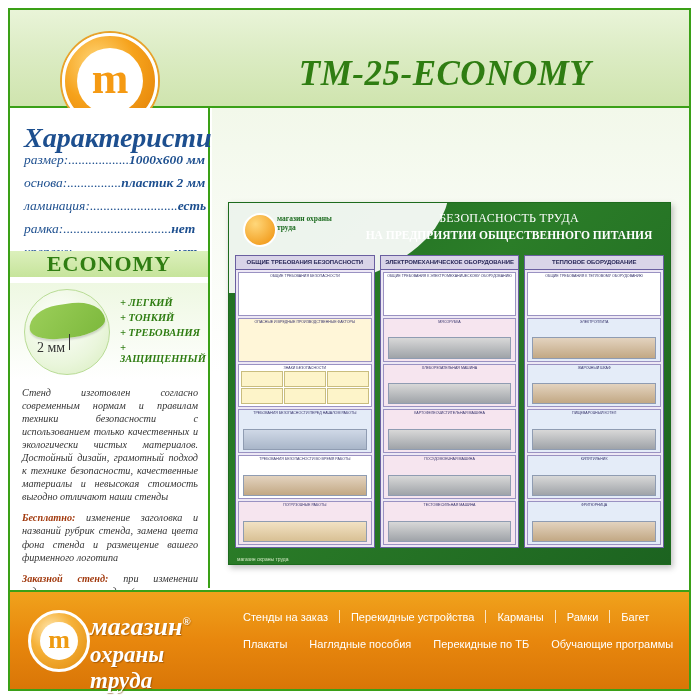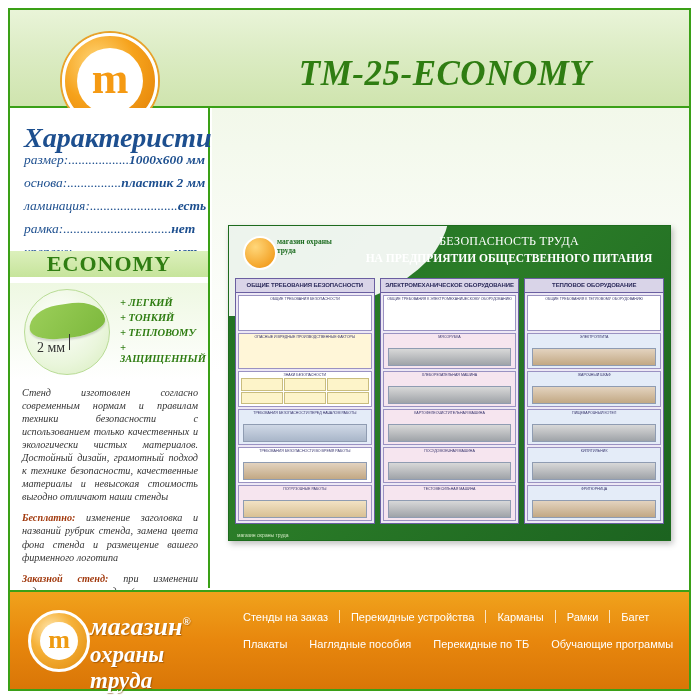--- a/index.html
+++ b/index.html
@@ -127,27 +127,26 @@
   .desc b{color:#a23a0e;font-weight:bold;}
   .desc .red{color:#a23a0e;font-weight:bold;}
 
   
   .main-area{
     position:absolute;left:212px;top:108px;width:477px;height:480px;
     background:linear-gradient(to bottom,#f2f8ea 0%,#ffffff 55%,#ffffff 100%);
   }
 
   .poster{
-    position:absolute;left:16px;top:94px;width:443px;height:316px;
+    position:absolute;left:16px;top:94px;width:443px;height:363px;
     background:#ffffff;
     border:1px solid #1d6b1d;
     box-shadow:2px 3px 6px rgba(0,0,0,.25);
     box-sizing:border-box;
     overflow:hidden;
-    margin-top:23px;
   }
   .poster-green{
     position:absolute;left:0;top:0;width:100%;height:100%;
     background:linear-gradient(135deg,#1f6d22 0%,#2b7d28 40%,#1c6320 100%);
   }
   .poster-arc{
     position:absolute;left:-40px;top:-60px;width:260px;height:150px;
     background:#ffffff;border-radius:0 0 70% 0;opacity:.92;
   }
   .poster-title{
@@ -298,21 +297,21 @@
 
     <div class="sample-area">
       <div class="circle-sample">
         <div class="sheet"></div>
         <div class="thick-arrow"></div>
         <div class="thick-label">2 мм</div>
       </div>
       <div class="feat-list">
         <div class="feat">+ ЛЕГКИЙ</div>
         <div class="feat">+ ТОНКИЙ</div>
-        <div class="feat">+ ТЕПЛОВОМУ</div>
+        <div class="feat">+ ТРЕБОВАНИЯ</div>
         <div class="feat">+ ЗАЩИЩЕННЫЙ</div>
       </div>
     </div>
 
     <div class="desc">
       <p>Стенд изготовлен согласно современным нормам и правилам техники безопасности с использованием только качественных и экологически чистых материалов. Достойный дизайн, грамотный подход к технике безопасности, качественные материалы и невысокая стоимость выгодно отличают наши стенды</p>
       <p><b class="red">Бесплатно:</b><span> изменение заголовка и названий рубрик стенда, замена цвета фона стенда и размещение вашего фирменного логотипа</span></p>
       <p><b class="red">Заказной стенд:</b><span> при изменении содержимого стенда (карманов или плакатов) - он считается заказным и его стоимость рассчитывается отдельно</span></p>
       <p><b class="red">Изготавливаем стенды на заказ</b><span> - любого размера, любой комплектации, любого дизайна и оформления</span></p>
     </div>

